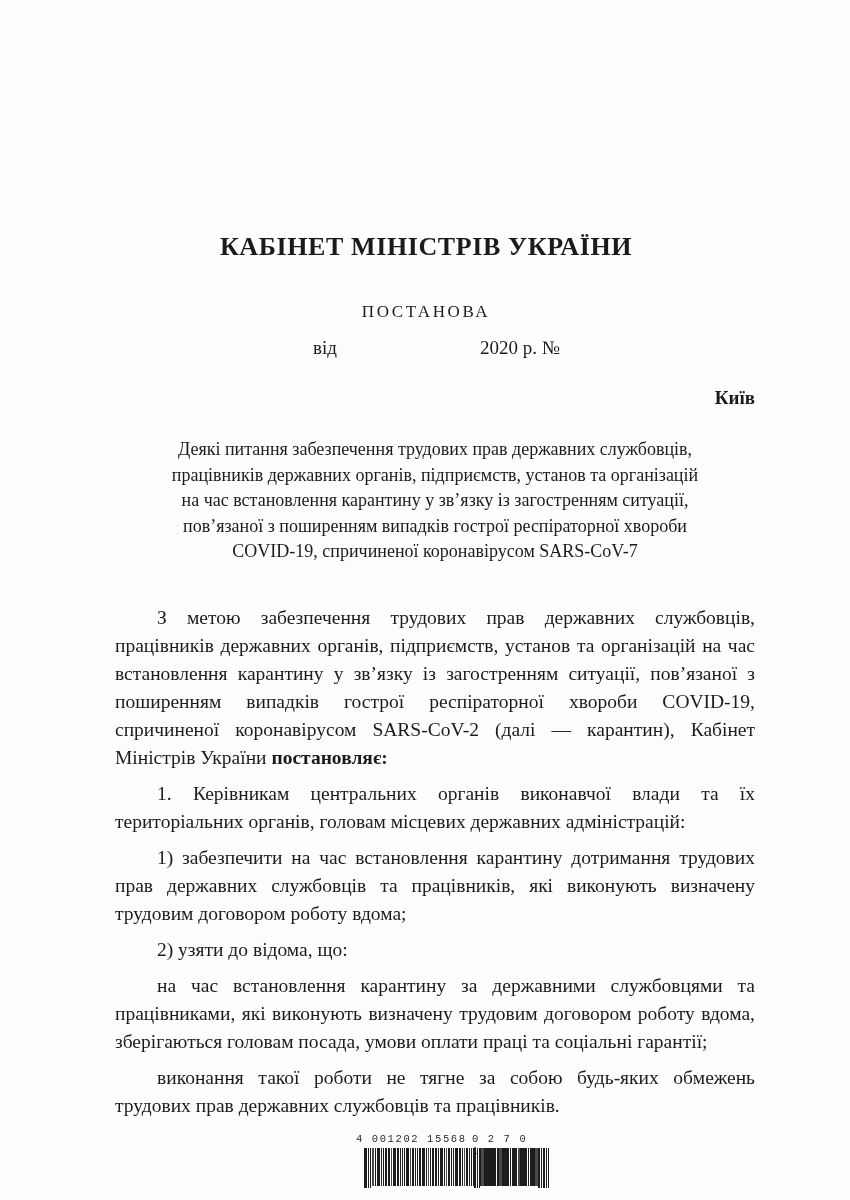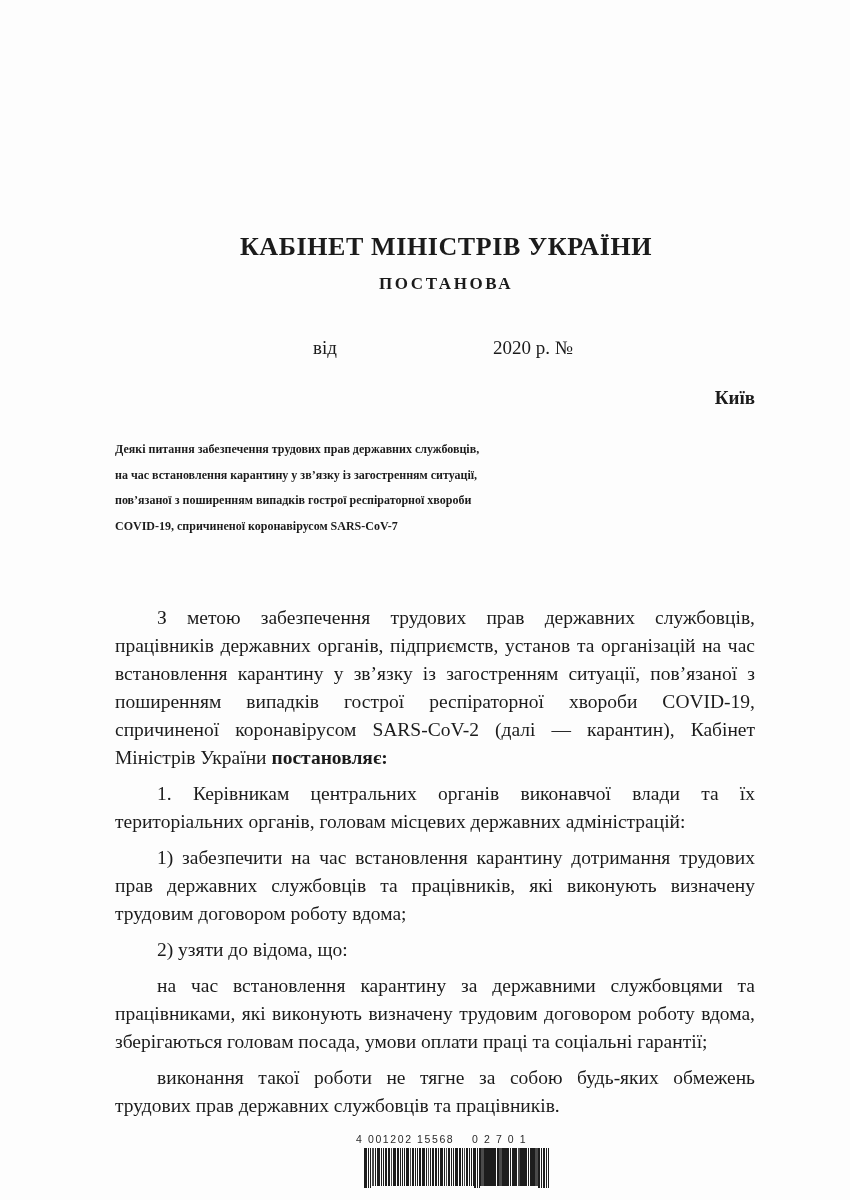--- a/index.html
+++ b/index.html
@@ -19,77 +19,78 @@
   .page {
     position: relative;
     width: 850px;
     height: 1200px;
     box-sizing: border-box;
   }
 
   
   .masthead {
     position: absolute;
-    left: 126px;
+    left: 106px;
     top: 232px;
     width: 640px;
     text-align: center;
   }
   .org-title {
     font-size: 26px;
     font-weight: bold;
     letter-spacing: 0.6px;
     line-height: 1.15;
     white-space: nowrap;
   }
   .doc-type {
-    margin-top: 12px;
+    margin-top: 40px;
     font-size: 17px;
-    font-weight: bold;
+    font-weight: normal;
     letter-spacing: 2.6px;
   }
 
   .dateline {
     position: absolute;
     left: 115px;
     top: 337px;
     width: 640px;
     font-size: 19px;
     height: 26px;
   }
   .dateline .from-label {
     position: absolute;
     left: 198px;
     top: 0;
   }
   .dateline .year-no {
     position: absolute;
-    left: 378px;
+    left: 365px;
     top: 0;
     white-space: nowrap;
   }
 
   .city {
     position: absolute;
     left: 115px;
     top: 387px;
     width: 640px;
     text-align: right;
     font-size: 19px;
     font-weight: bold;
   }
 
   
   .doc-title {
     position: absolute;
     left: 115px;
     top: 437px;
     width: 640px;
-    font-size: 12px;
-    font-weight: bold;
+    text-align: center;
+    font-size: 18px;
+    font-weight: normal;
     line-height: 25.5px;
   }
   .doc-title .tline {
     display: block;
     white-space: nowrap;
   }
 
   
   .body-text {
     position: absolute;
@@ -113,21 +114,21 @@
   
   .barcode-block {
     position: absolute;
     left: 350px;
     top: 1133px;
     width: 180px;
   }
   .barcode-digits {
     position: relative;
     height: 14px;
-    font-family: Liberation Sans, sans-serif;
+    font-family: Liberation Mono, monospace;
     font-size: 10.5px;
     color: #2a2a2a;
     letter-spacing: 1.6px;
   }
   .barcode-digits .main-digits {
     position: absolute;
     left: 6px;
     top: 0;
   }
   .barcode-digits .addon-digits {
@@ -172,20 +173,21 @@
 
   <div class="dateline">
     <span class="from-label">від</span>
     <span class="year-no">2020 р. №</span>
   </div>
 
   <div class="city">Київ</div>
 
   <div class="doc-title">
     <span class="tline">Деякі питання забезпечення трудових прав державних службовців,</span>
+    <span class="tline">працівників державних органів, підприємств, установ та організацій</span>
     <span class="tline">на час встановлення карантину у зв’язку із загостренням ситуації,</span>
     <span class="tline">пов’язаної з поширенням випадків гострої респіраторної хвороби</span>
     <span class="tline">COVID-19, спричиненої коронавірусом SARS-CoV-7</span>
   </div>
 
   <div class="body-text">
 
     <p class="para"><span>З метою забезпечення трудових прав державних службовців, працівників державних органів, підприємств, установ та організацій на час встановлення карантину у зв’язку із загостренням ситуації, пов’язаної з поширенням випадків гострої респіраторної хвороби COVID-19, спричиненої коронавірусом SARS-CoV-2 (далі — карантин), Кабінет Міністрів України </span><b>постановляє:</b></p>
 
     <p class="para gap-lg">1. Керівникам центральних органів виконавчої влади та їх територіальних органів, головам місцевих державних адміністрацій:</p>

